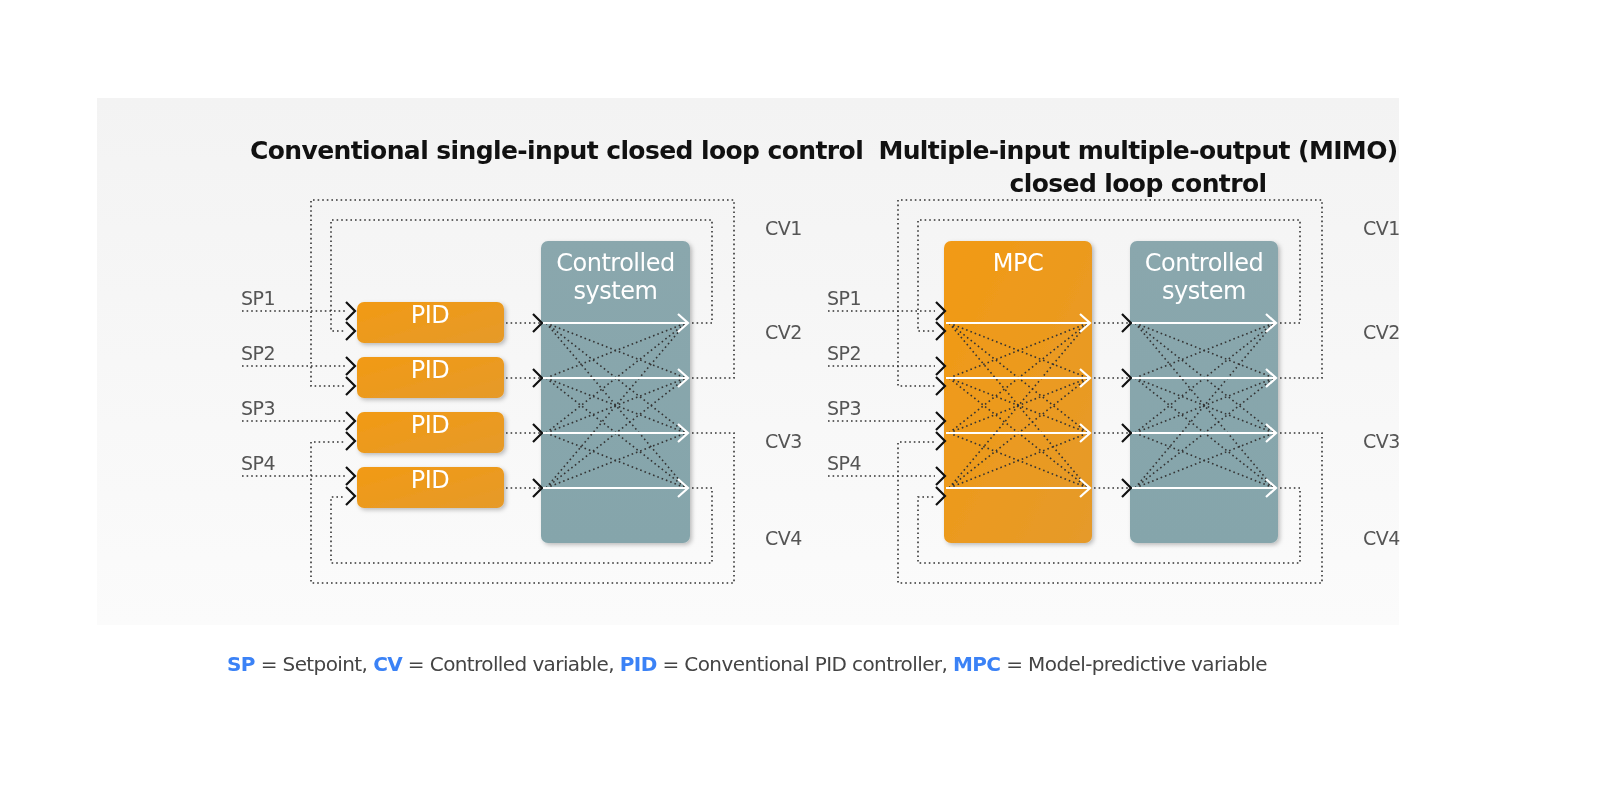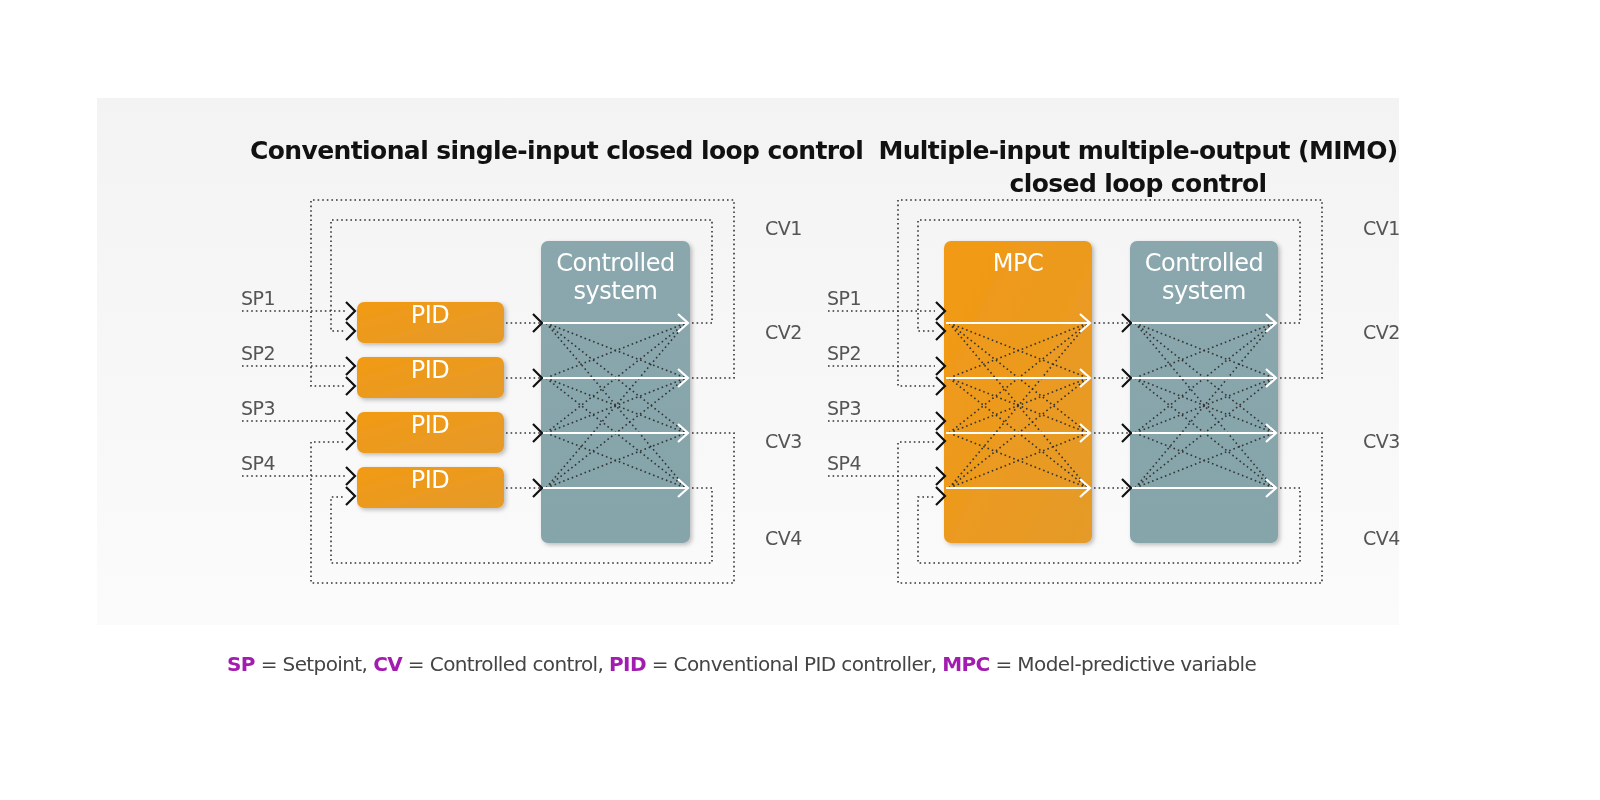--- a/index.html
+++ b/index.html
@@ -10,21 +10,21 @@
   #diagram { position:absolute; left:0; top:0; width:1600px; height:800px; }
   .title { font-family:"DejaVu Sans", sans-serif; font-weight:bold; fill:#111; font-size:25px;
            letter-spacing:-0.6px; }
   .lbl { font-family:"DejaVu Sans", sans-serif; fill:#555; font-size:19px; letter-spacing:-0.5px; }
   .boxtxt { font-family:"DejaVu Sans", sans-serif; fill:#fff; font-size:24px; letter-spacing:-0.5px; }
   .dot { fill:none; stroke:#333; stroke-width:1.6; stroke-dasharray:1.6 3; }
   .chev { fill:none; stroke:#111; stroke-width:2.2; }
   .warr { fill:none; stroke:#fff; stroke-width:2.2; }
   #legend { position:absolute; left:227px; top:652px; font-size:20px; color:#444;
             font-family:"DejaVu Sans", sans-serif; letter-spacing:-0.6px; white-space:nowrap; }
-  #legend b { color:#a21caf; font-weight:bold; }
+  #legend b { color:#3b82f6; font-weight:bold; }
 </style>
 </head>
 <body>
 
 <div id="panel"></div>
 
 <svg id="diagram" viewBox="0 0 1600 800" xmlns="http://www.w3.org/2000/svg">
   <defs>
     <linearGradient id="gOrange" x1="0" y1="0" x2="1" y2="1">
       <stop offset="0" stop-color="#f29a14"></stop>
@@ -184,14 +184,14 @@
       <line x1="1132" y1="488" x2="1276" y2="488" class="warr"></line>
       <polyline points="1266,479 1276,488 1266,497" class="warr"></polyline>
       <text x="1363" y="235" class="lbl">CV1</text>
       <text x="1363" y="339" class="lbl">CV2</text>
       <text x="1363" y="448" class="lbl">CV3</text>
       <text x="1363" y="545" class="lbl">CV4</text>
     </g>
 </svg>
 
 <div id="legend">
-  <b>SP</b><span> = Setpoint, </span><b>CV</b><span> = Controlled control, </span><b>PID</b><span> = Conventional PID controller, </span><b>MPC</b><span> = Model-predictive variable</span>
+  <b>SP</b><span> = Setpoint, </span><b>CV</b><span> = Controlled variable, </span><b>PID</b><span> = Conventional PID controller, </span><b>MPC</b><span> = Model-predictive variable</span>
 </div>
 
 </body></html>

